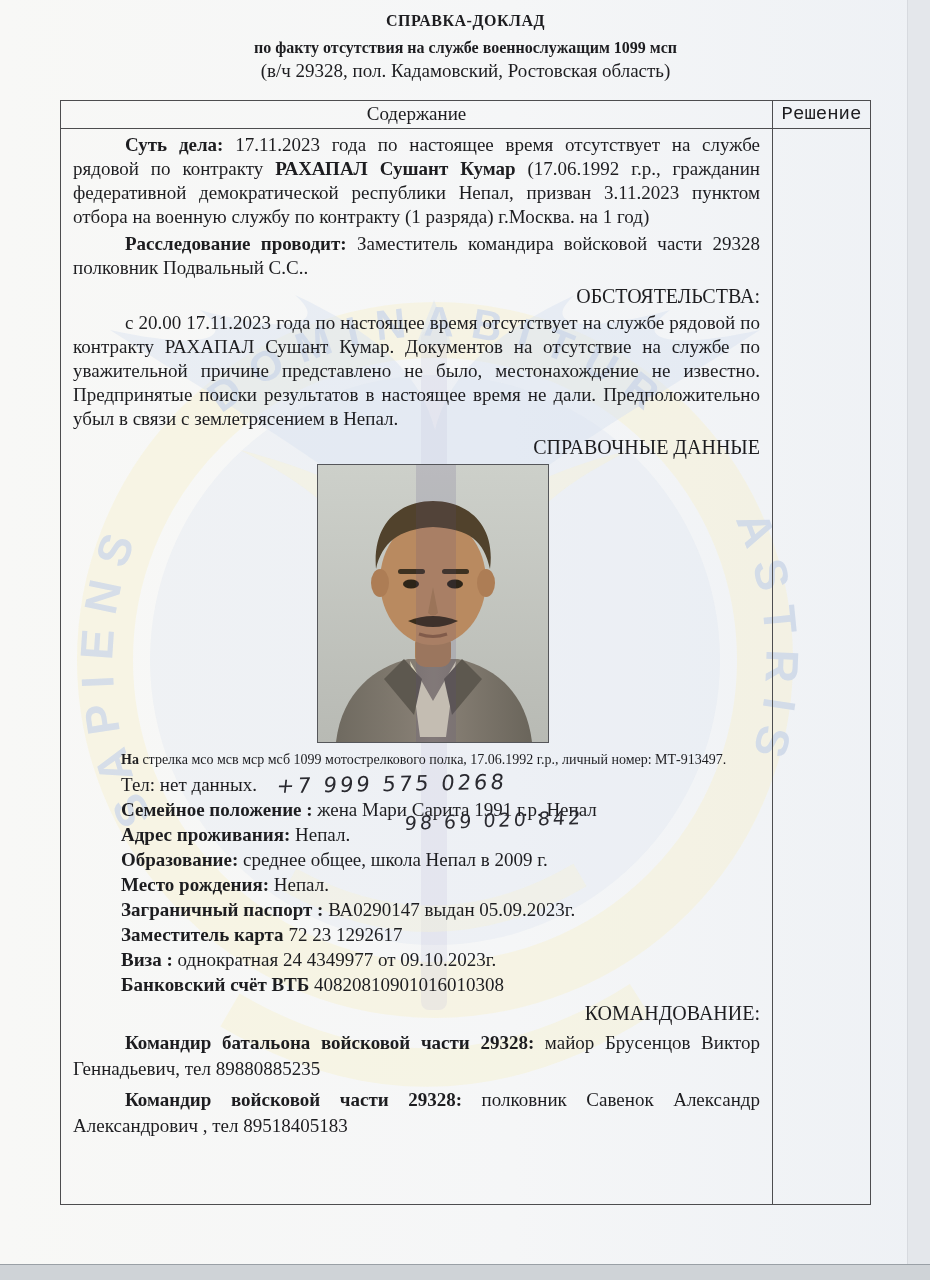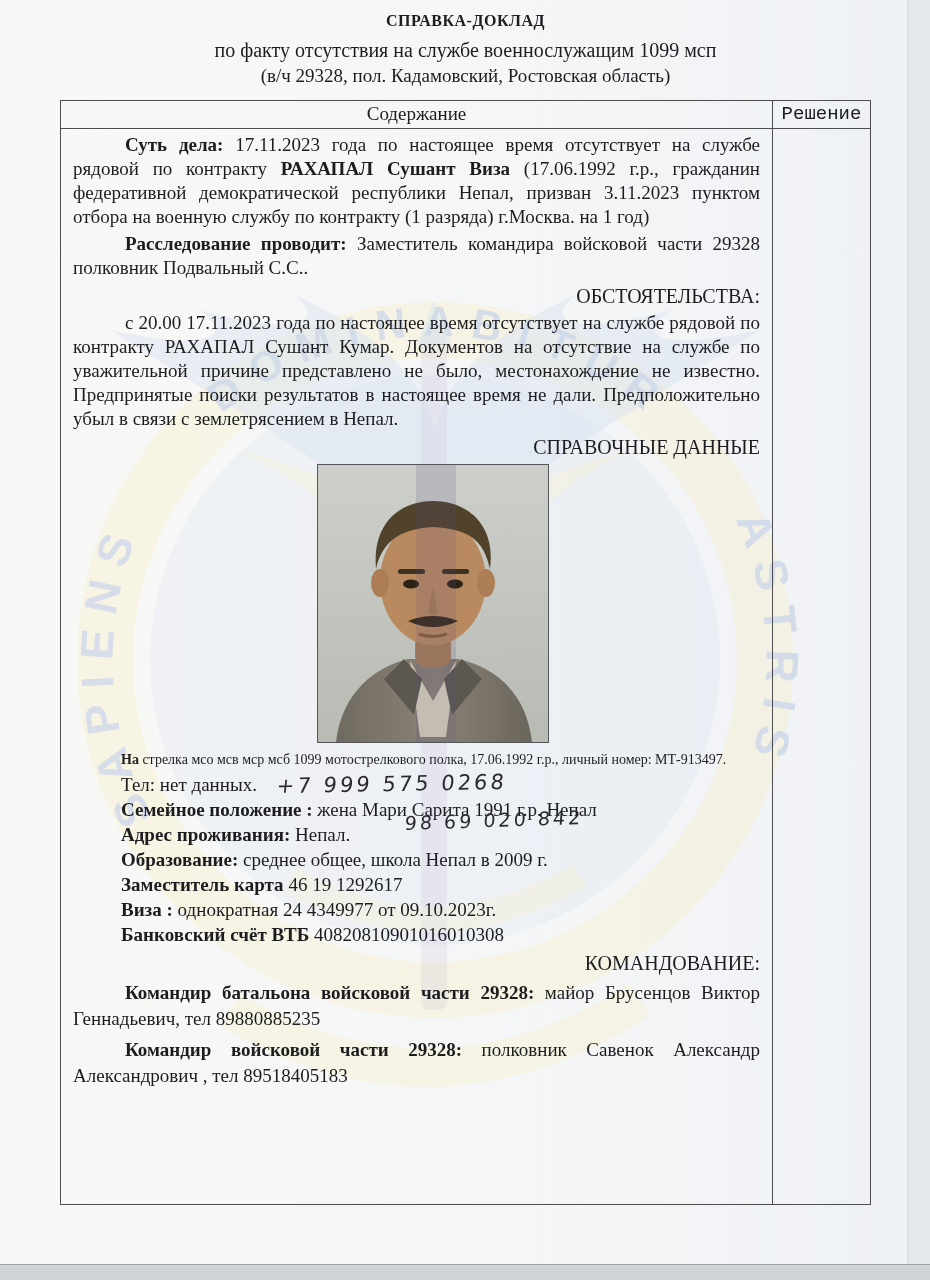--- a/index.html
+++ b/index.html
@@ -8,21 +8,21 @@
          background:linear-gradient(90deg,#f8f8f6 0%,#f5f6f7 55%,#eef1f5 100%);color:#1d1d20;}
   .scan-right-strip{position:absolute;top:0;right:0;width:22px;height:100%;background:#e4e7eb;border-left:1px solid #d7dadf;}
   .scan-bottom-strip{position:absolute;left:0;bottom:0;width:100%;height:15px;background:#cfd3d7;border-top:1px solid #9aa0a6;}
 
   
   .watermark{position:absolute;left:0;top:0;width:930px;height:1280px;pointer-events:none;z-index:1;}
 
   
   .doc-header{position:absolute;left:60px;top:12px;width:811px;text-align:center;z-index:3;}
   .doc-title{font-size:16px;font-weight:bold;margin:0 0 9px 0;letter-spacing:.5px;}
-  .doc-subtitle{font-size:20px;font-weight:normal;margin:0 0 3px 0;}
+  .doc-subtitle{font-size:16px;font-weight:bold;margin:0 0 3px 0;}
   .doc-org{font-size:19px;font-weight:normal;margin:0;}
 
   
   .report-table{position:absolute;left:60px;top:100px;width:811px;height:1105px;border:1px solid #4d4d4f;
                 z-index:3;display:flex;flex-direction:column;box-sizing:border-box;background:transparent;}
   .thead{display:flex;border-bottom:1px solid #4d4d4f;flex:0 0 27px;}
   .th-content{width:712px;box-sizing:border-box;border-right:1px solid #4d4d4f;text-align:center;font-size:19px;line-height:26px;}
   .th-decision{flex:1;text-align:center;font-size:19px;line-height:26px;font-family:Liberation Mono, monospace;}
   .tbody{display:flex;flex:1;min-height:0;}
   .cell-content{width:712px;box-sizing:border-box;border-right:1px solid #4d4d4f;padding:4px 12px 0 12px;overflow:hidden;}
@@ -96,21 +96,21 @@
   </div>
 
   <div class="report-table">
     <div class="thead">
       <div class="th-content">Содержание</div>
       <div class="th-decision">Решение</div>
     </div>
     <div class="tbody">
       <div class="cell-content">
 
-        <p class="para"><span class="bld">Суть дела:</span><span> 17.11.2023 года по настоящее время отсутствует на службе  рядовой по контракту </span><span class="bld">РАХАПАЛ Сушант Виза</span><span class="ital"> (17.06.1992 г.р., гражданин федеративной демократической республики Непал, призван 3.11.2023 пунктом отбора на военную службу по контракту (1 разряда) г.Москва. на 1 год)</span></p>
+        <p class="para"><span class="bld">Суть дела:</span><span> 17.11.2023 года по настоящее время отсутствует на службе  рядовой по контракту </span><span class="bld">РАХАПАЛ Сушант Кумар</span><span class="ital"> (17.06.1992 г.р., гражданин федеративной демократической республики Непал, призван 3.11.2023 пунктом отбора на военную службу по контракту (1 разряда) г.Москва. на 1 год)</span></p>
 
         <p class="para mt"><span class="bld">Расследование проводит:</span><span> Заместитель командира войсковой части 29328 полковник Подвальный С.С..</span></p>
 
         <p class="sec-head">ОБСТОЯТЕЛЬСТВА:</p>
 
         <p class="para">с 20.00 17.11.2023 года по настоящее время отсутствует на службе рядовой по контракту РАХАПАЛ Сушант Кумар. Документов на отсутствие на службе по уважительной причине представлено не было, местонахождение не известно. Предпринятые поиски результатов в настоящее время не дали. Предположительно убыл в связи с землетрясением в Непал.</p>
 
         <p class="sec-head">СПРАВОЧНЫЕ ДАННЫЕ</p>
 
         <div class="photo-wrap">
@@ -158,23 +158,25 @@
         <p class="na-para"><span class="bld">На</span><span> стрелка мсо мсв мср мсб 1099 мотострелкового полка, 17.06.1992 г.р., личный номер: МТ-913497.</span></p>
 
         <p class="info-line"><span>Тел: нет данных.</span><span class="handwriting hand-inline">+7 999 575 0268</span></p>
 
         <p class="info-line"><span class="bld">Семейное положение :</span><span> жена Мари Сарита 1991 г.р. Непал</span></p>
 
         <p class="info-line"><span class="bld">Адрес проживания:</span><span> Непал.</span><span class="handwriting hand-float">98 69 020 842</span></p>
 
         <p class="info-line"><span class="bld">Образование:</span><span> среднее общее, школа Непал в 2009 г.</span></p>
 
+        <p class="info-line"><span class="bld">Место рождения:</span><span> Непал.</span></p>
 
+        <p class="info-line"><span class="bld">Заграничный паспорт :</span><span> ВА0290147 выдан 05.09.2023г.</span></p>
 
-        <p class="info-line"><span class="bld">Заместитель карта</span><span> 46 19 1292617</span></p>
+        <p class="info-line"><span class="bld">Заместитель карта</span><span> 72 23 1292617</span></p>
 
         <p class="info-line"><span class="bld">Виза :</span><span> однократная 24 4349977 от 09.10.2023г.</span></p>
 
         <p class="info-line"><span class="bld">Банковский счёт ВТБ</span><span> 40820810901016010308</span></p>
 
         <p class="sec-head">КОМАНДОВАНИЕ:</p>
 
         <p class="cmd-para"><span class="bld">Командир батальона войсковой части 29328:</span><span class="ital"> майор Брусенцов Виктор Геннадьевич, тел 89880885235</span></p>
 
         <p class="cmd-para"><span class="bld">Командир войсковой части 29328:</span><span class="ital"> полковник Савенок Александр Александрович , тел 89518405183</span></p>

